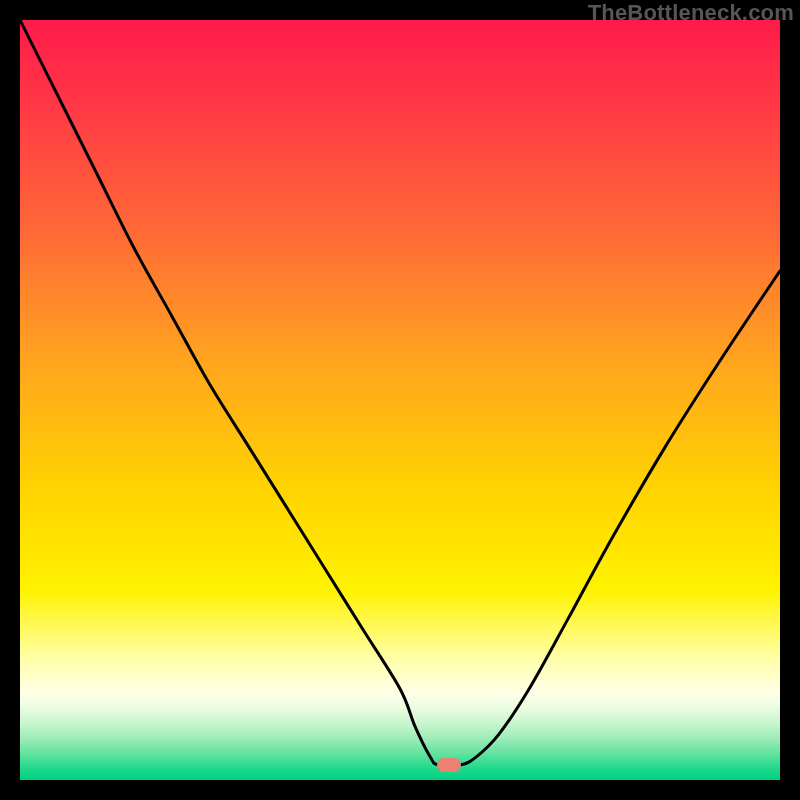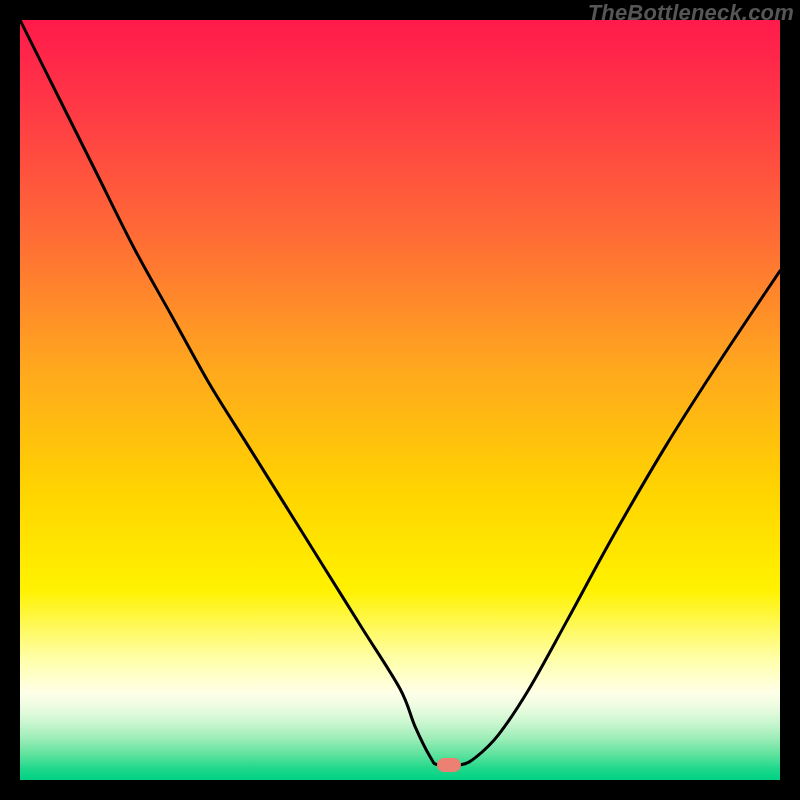--- a/index.html
+++ b/index.html
@@ -37,21 +37,20 @@
   }
   .watermark {
     position: absolute;
     top: 0px;
     right: 6px;
     font-family: Arial, Helvetica, sans-serif;
     font-size: 22px;
     font-weight: 600;
     color: #565656;
     letter-spacing: 0.2px;
-    font-style: italic;
   }
 </style>
 </head>
 <body>
 
 <div class="frame">
   <div class="plot">
     <svg class="gradient" viewBox="0 0 100 100" preserveAspectRatio="none">
       <defs>
         <linearGradient id="bg-grad" x1="0" y1="0" x2="0" y2="1">

